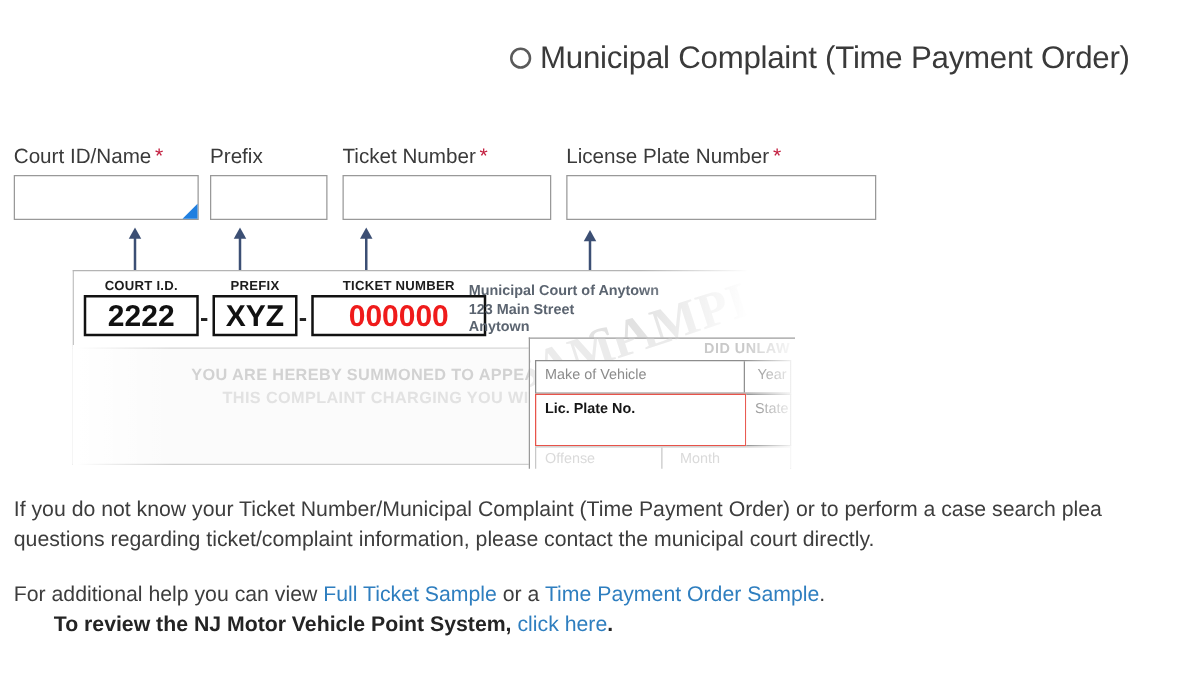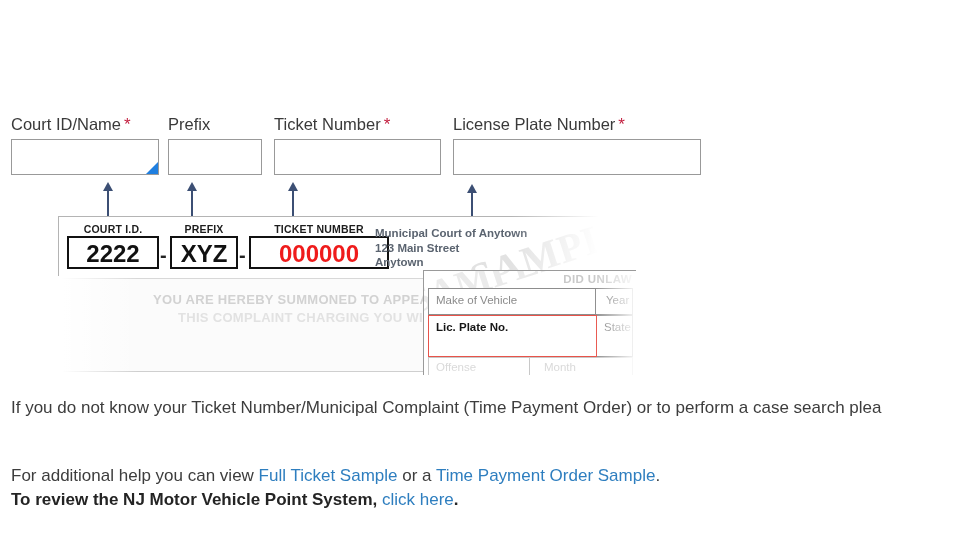--- a/index.html
+++ b/index.html
@@ -376,34 +376,38 @@
   .para {
     position: absolute;
     left: 11px;
     font-size: 17px;
     line-height: 24px;
     color: #3d3d3d;
     white-space: nowrap;
   }
   #p-main { top: 396px; }
   #p-help { top: 464px; }
-  #p-points { top: 488px; }
+  #p-points { top: 488px; margin-left: 32px; }
   .lnk {
     color: #2e7ebf;
     text-decoration: none;
     cursor: pointer;
   }
   .bold { font-weight: bold; color: #242424; }
 </style>
 </head>
 <body>
 
 <div class="page">
 
   <div class="radio-row">
+    <label class="radio-opt second">
+      <span class="radio-dot"></span>
+      <span class="radio-label">Municipal Complaint (Time Payment Order)</span>
+    </label>
   </div>
 
   <div class="fields">
 
     <div class="field" id="f-court">
       <span class="field-label"><span>Court ID/Name</span><span class="req">*</span></span>
       <div class="field-wrap">
         <input class="field-input" style="width: 148px;" type="text" placeholder="">
         <span class="resize-grip"></span>
       </div>
@@ -494,20 +498,21 @@
     <div class="ov-lbl ov-plate">Lic. Plate No.</div>
     <div class="ov-lbl ov-state">State</div>
     <div class="ov-lbl ov-off">Offense</div>
     <div class="ov-lbl ov-month">Month</div>
 
     <div class="ov-fade"></div>
   </div>
 
   <div class="para" id="p-main">
     <div>If you do not know your Ticket Number/Municipal Complaint (Time Payment Order) or to perform a case search plea</div>
+    <div>questions regarding ticket/complaint information, please contact the municipal court directly.</div>
   </div>
 
   <div class="para" id="p-help">
     <span>For additional help you can view </span><a class="lnk">Full Ticket Sample</a><span> or a </span><a class="lnk">Time Payment Order Sample</a><span>.</span>
   </div>
 
   <div class="para" id="p-points">
     <span class="bold">To review the NJ Motor Vehicle Point System, </span><a class="lnk">click here</a><span class="bold">.</span>
   </div>
 

